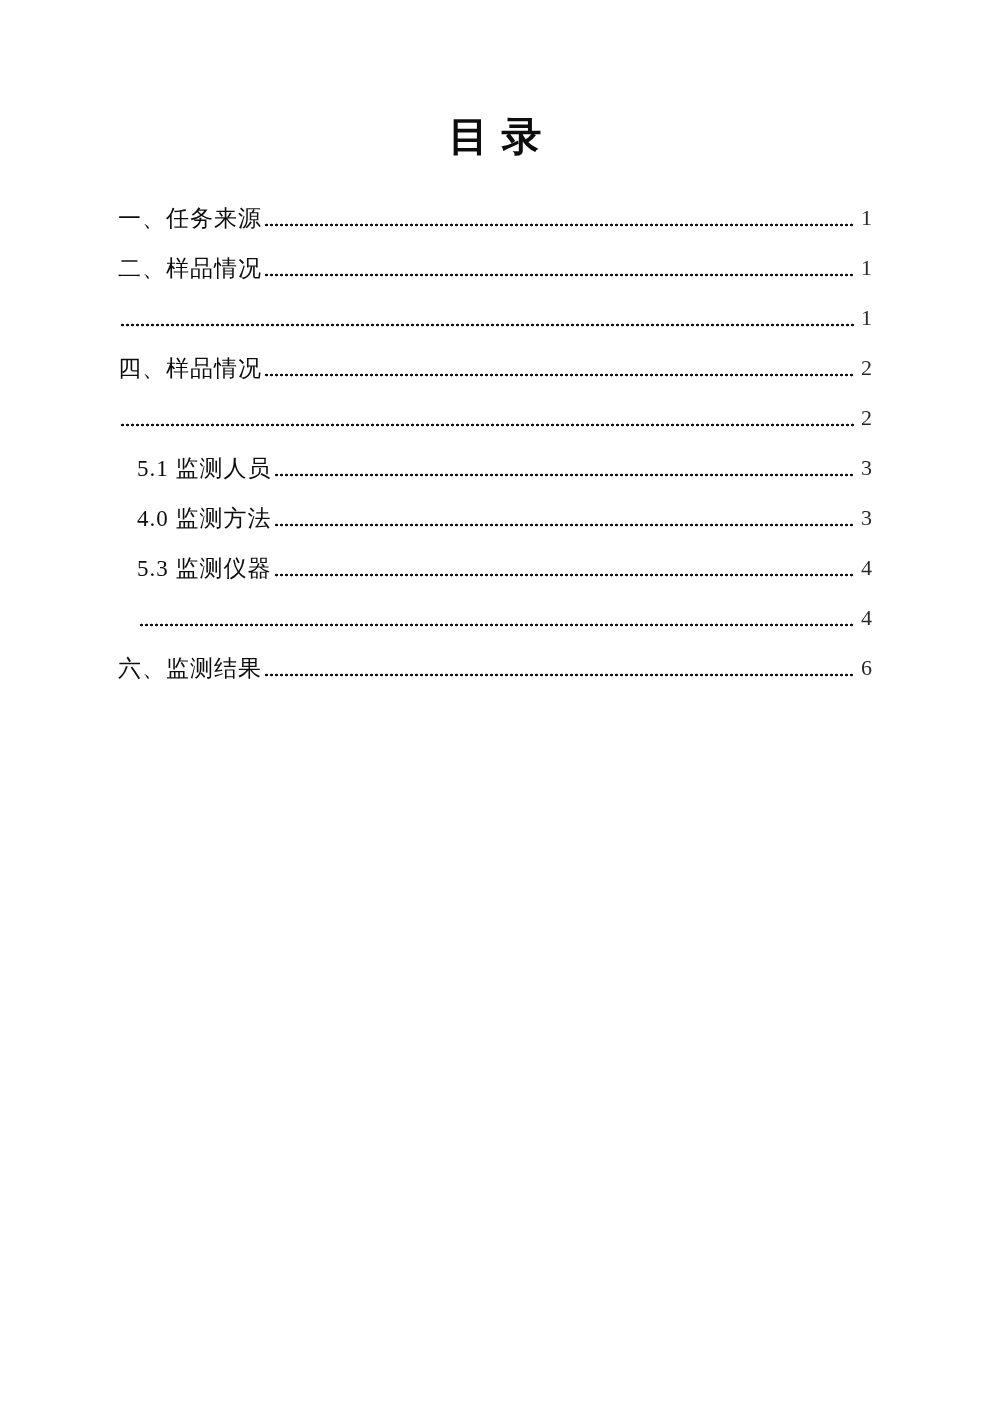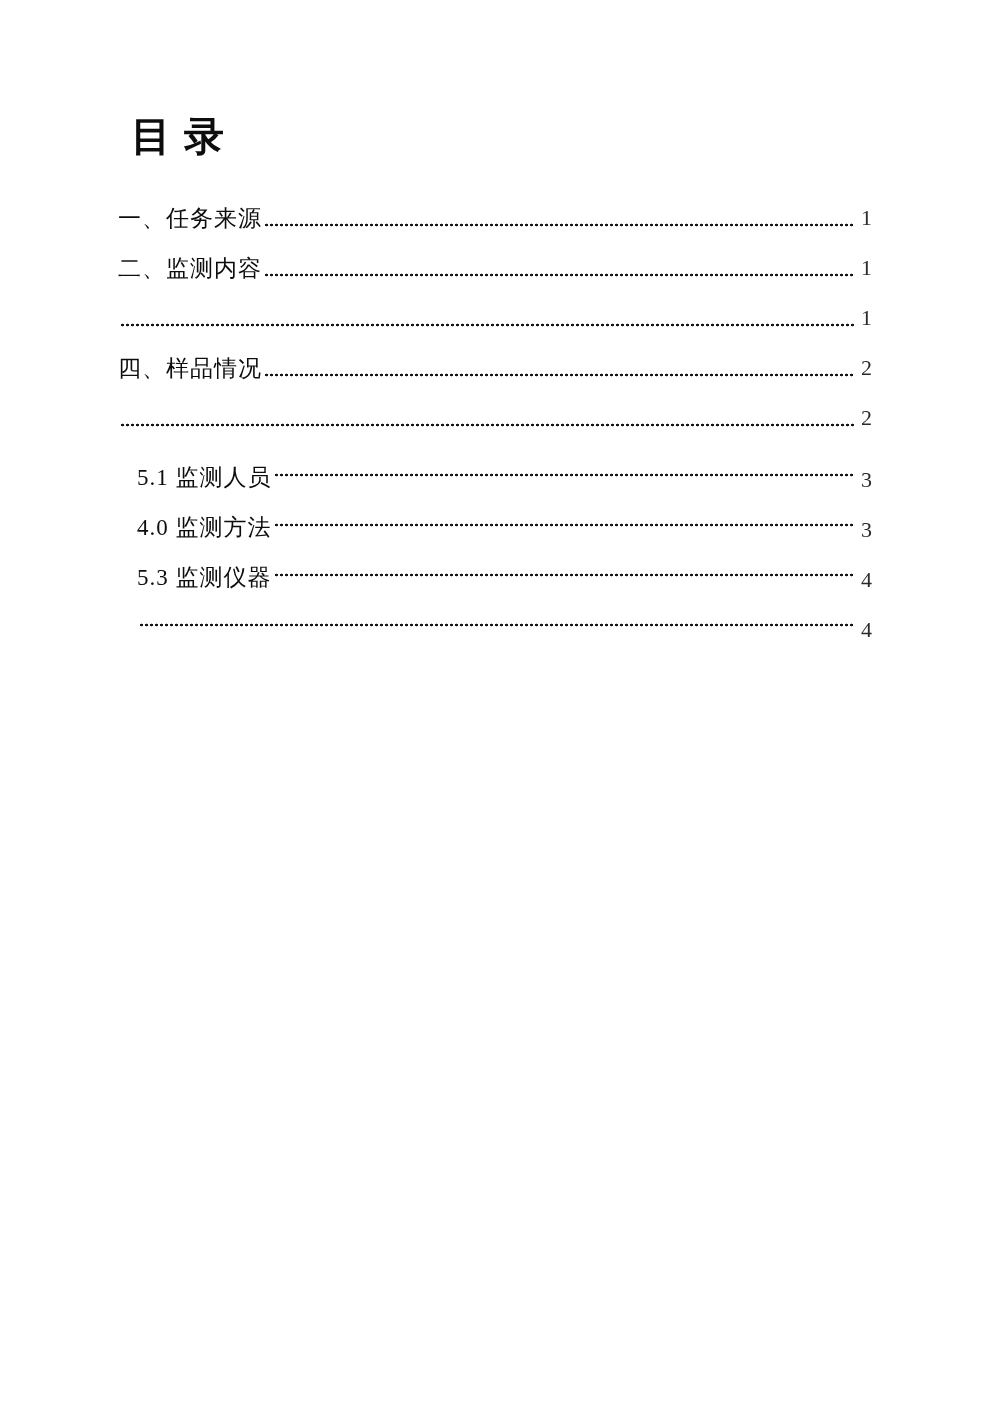--- a/index.html
+++ b/index.html
@@ -13,39 +13,38 @@
     height: 1403px;
     background: #ffffff;
     box-sizing: border-box;
     padding: 112px 120px 0 118px;
     font-family: "Liberation Serif", "DejaVu Serif", serif;
     color: #0d0d0d;
     overflow: hidden;
   }
   .doc-title {
     margin: 0;
-    text-align: left;
+    text-align: center;
     font-size: 40px;
     line-height: 50px;
     font-weight: 600;
     letter-spacing: 13px;
     text-indent: 13px; 
     white-space: nowrap;
   }
   .toc {
     margin-top: 31px;
   }
   .toc-row {
     display: flex;
     align-items: center;
     height: 50px;
   }
   .toc-row.level-2 {
     padding-left: 19px;
-    align-items: flex-end;
   }
   .toc-label {
     font-size: 23px;
     white-space: nowrap;
     letter-spacing: 1px;
   }
   .toc-leader {
     flex: 1;
     align-self: center;
     height: 6px;
@@ -69,21 +68,21 @@
   <h1 class="doc-title">目录</h1>
 
   <div class="toc" id="toc-list">
     <div class="toc-row level-1">
       <span class="toc-label">一、任务来源</span>
       <span class="toc-leader"></span>
       <span class="toc-page">1</span>
     </div>
 
     <div class="toc-row level-1">
-      <span class="toc-label">二、监测内容</span>
+      <span class="toc-label">二、样品情况</span>
       <span class="toc-leader"></span>
       <span class="toc-page">1</span>
     </div>
 
     <div class="toc-row level-1">
       <span class="toc-leader"></span>
       <span class="toc-page">1</span>
     </div>
 
     <div class="toc-row level-1">
@@ -114,15 +113,20 @@
       <span class="toc-leader"></span>
       <span class="toc-page">4</span>
     </div>
 
     <div class="toc-row level-2">
       <span class="toc-leader"></span>
       <span class="toc-page">4</span>
     </div>
 
 
+    <div class="toc-row level-1">
+      <span class="toc-label">六、监测结果</span>
+      <span class="toc-leader"></span>
+      <span class="toc-page">6</span>
+    </div>
   </div>
 
 </div>
 
 </body></html>

